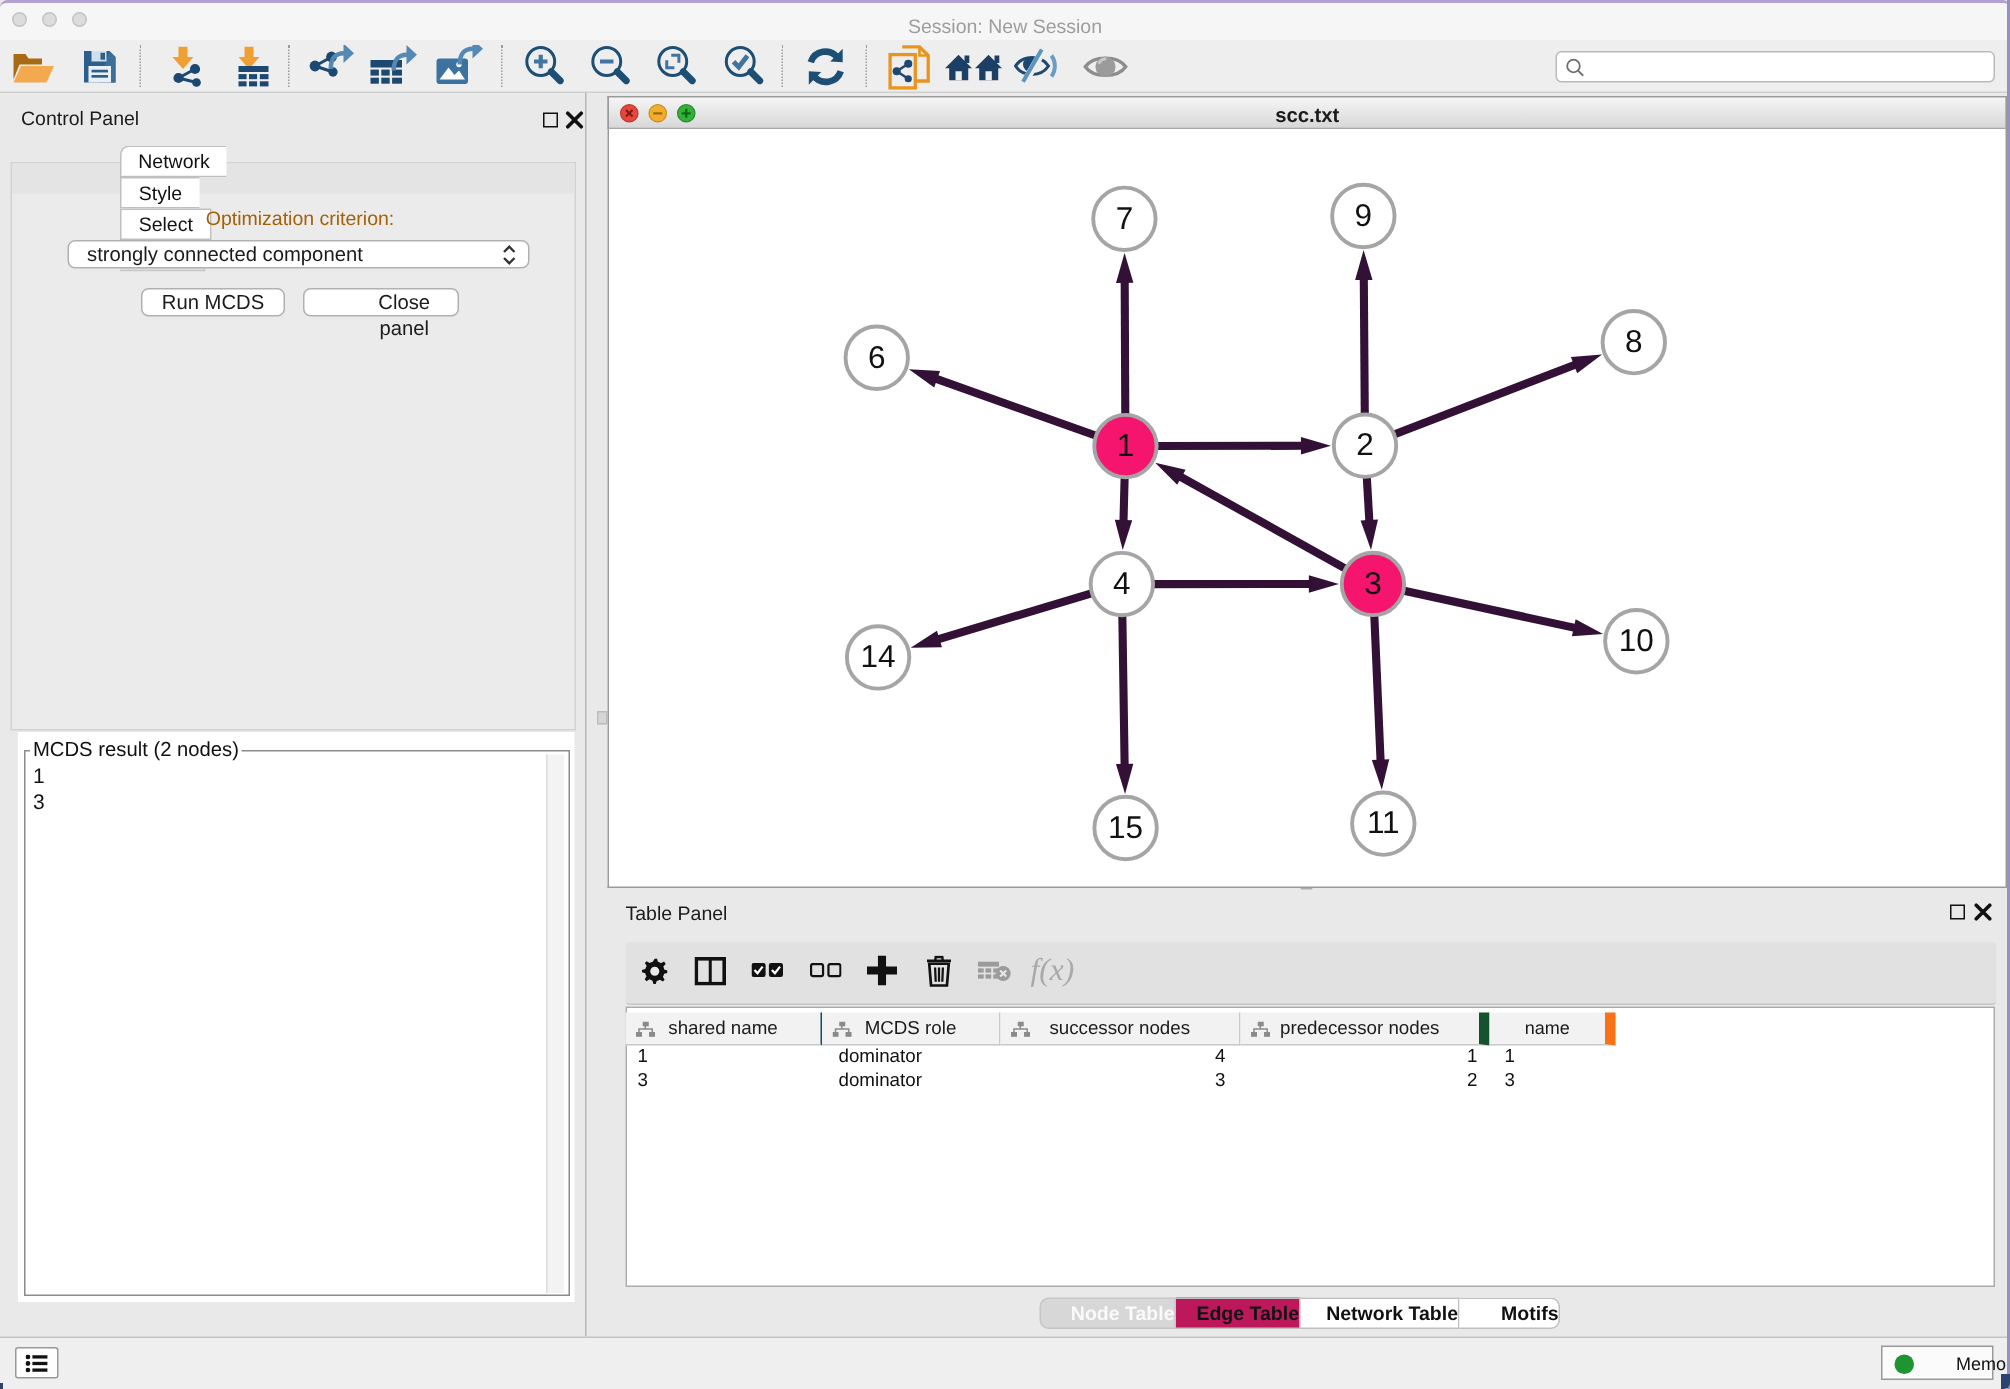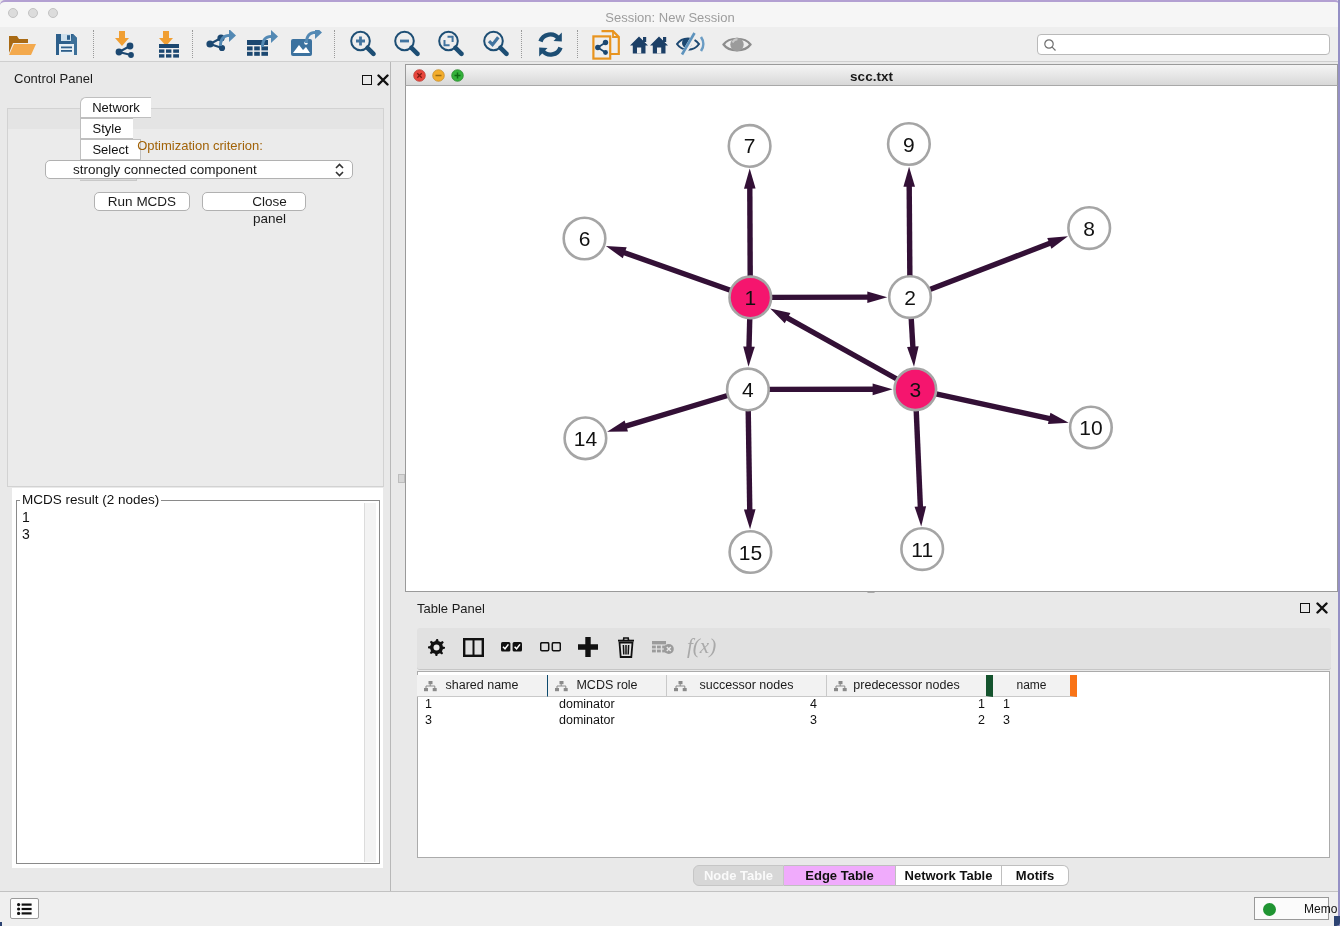--- a/index.html
+++ b/index.html
@@ -182,21 +182,21 @@
 <div class="abs" style="left:8px;top:109px;width:375px;height:20px;background:#e4e4e4;"></div>
 
 <div class="abs" style="left:80px;top:97px;height:21px;display:flex;font-size:13px;text-align:center;flex-direction:column;">
  <div style="background:#fff;border:1px solid #bfbfbf;border-right:none;border-radius:6px 0 0 0;width:71px;line-height:19px;color:#111;">Network</div>
  <div style="background:#fff;border:1px solid #bfbfbf;border-right:none;width:53px;line-height:19px;color:#111;">Style</div>
  <div style="background:#fff;border:1px solid #bfbfbf;width:61px;line-height:19px;color:#111;">Select</div>
  <div style="background:#dcdcdc;border:1px solid #c8c8c8;border-left:none;border-radius:0 6px 0 0;width:57px;line-height:19px;color:#fafafa;">MCDS</div>
 </div>
 
 <div class="abs" style="left:0;top:138px;width:400px;text-align:center;font-size:13px;color:#a16207;">Optimization criterion:</div>
-<div class="abs" style="left:45px;top:160px;width:308px;height:19px;background:#fff;border:1px solid #b1b1b1;border-radius:5px;font-size:13.5px;color:#1b1b1b;line-height:17px;padding-left:27px;">strongly connected component
+<div class="abs" style="left:45px;top:160px;width:308px;height:19px;background:#fff;border:1px solid #b1b1b1;border-radius:5px;font-size:13.5px;color:#1b1b1b;line-height:17px;padding-left:12px;">strongly connected component
  <svg class="abs" style="right:7px;top:2px;" width="11" height="14" viewBox="0 0 11 14">
       <path d="M2 5 L5.5 1.5 L9 5" fill="none" stroke="#333" stroke-width="1.6"></path>
       <path d="M2 9 L5.5 12.5 L9 9" fill="none" stroke="#333" stroke-width="1.6"></path>
     </svg>
 </div>
 <div class="abs" style="left:94px;top:192px;width:96px;height:19px;background:#fff;border:1px solid #b1b1b1;border-radius:5px;font-size:13.5px;color:#1b1b1b;text-align:center;line-height:17px;">Run MCDS</div>
 <div class="abs" style="left:202px;top:192px;width:104px;height:19px;background:#fff;border:1px solid #b1b1b1;border-radius:5px;font-size:13.5px;color:#1b1b1b;text-align:center;line-height:17px;padding-left:31px;">Close panel</div>
 
 <div class="abs" style="left:12px;top:488px;width:371px;height:380px;background:#fff;"></div>
 <div class="abs" style="left:16px;top:500px;width:364px;height:364px;border:1px solid #8a8a8a;"></div>
@@ -379,23 +379,23 @@
     <div class="abs" style="left:667px;top:697px;width:150px;text-align:right;font-size:12.5px;color:#111;">4</div>
     <div class="abs" style="left:827px;top:697px;width:158px;text-align:right;font-size:12.5px;color:#111;">1</div>
     <div class="abs" style="left:1003px;top:697px;font-size:12.5px;color:#111;">1</div>
     <div class="abs" style="left:425px;top:713px;font-size:12.5px;color:#111;">3</div>
     <div class="abs" style="left:559px;top:713px;font-size:12.5px;color:#111;">dominator</div>
     <div class="abs" style="left:667px;top:713px;width:150px;text-align:right;font-size:12.5px;color:#111;">3</div>
     <div class="abs" style="left:827px;top:713px;width:158px;text-align:right;font-size:12.5px;color:#111;">2</div>
     <div class="abs" style="left:1003px;top:713px;font-size:12.5px;color:#111;">3</div>
   </div>
 
-<div class="abs" style="left:693px;top:865px;height:21px;display:flex;font-size:13px;font-weight:bold;text-align:center;">
+<div class="abs" style="left:693px;top:865px;height:21px;display:flex;font-size:13px;font-weight:bold;text-align:right;">
  <div style="background:#d7d7d7;border:1px solid #c6c6c6;border-radius:6px 0 0 6px;width:91px;line-height:19px;color:#fafafa;">Node Table</div>
- <div style="background:#f0abfc;border:1px solid #bfbfbf;border-left:none;width:112px;line-height:19px;color:#111;">Edge Table</div>
+ <div style="background:#be185d;border:1px solid #bfbfbf;border-left:none;width:83px;line-height:19px;color:#111;">Edge Table</div>
  <div style="background:#fff;border:1px solid #bfbfbf;border-left:none;width:106px;line-height:19px;color:#111;">Network Table</div>
  <div style="background:#fff;border:1px solid #bfbfbf;border-left:none;border-radius:0 6px 6px 0;width:67px;line-height:19px;color:#111;">Motifs</div>
 </div>
 
 <div class="abs" style="left:0;top:891px;width:1340px;height:35px;background:#efefef;border-top:1px solid #c2c2c2;"></div>
 <div class="abs" style="left:10px;top:898px;width:29px;height:21px;background:#fdfdfd;border:1px solid #9a9a9a;border-radius:2px;"></div>
 <svg class="abs" style="left:17px;top:903px;" width="15" height="12" viewBox="0 0 15 12">
     <g fill="#111">
       <circle cx="1.6" cy="1.6" r="1.6"></circle>
       <circle cx="1.6" cy="6" r="1.6"></circle>

